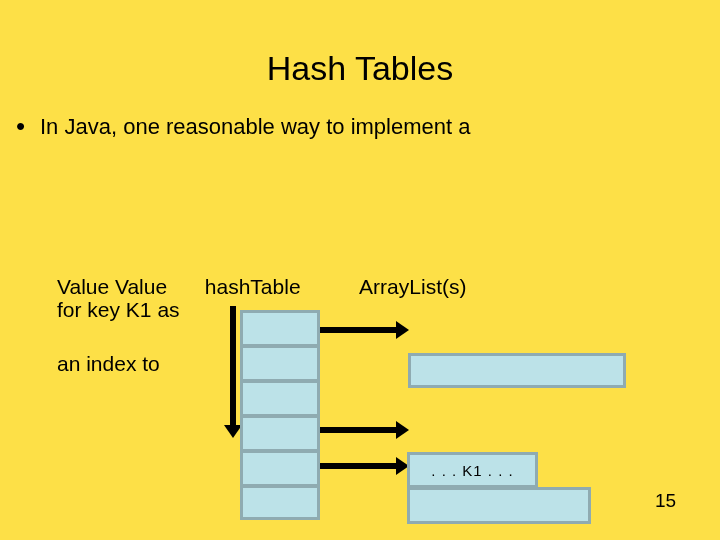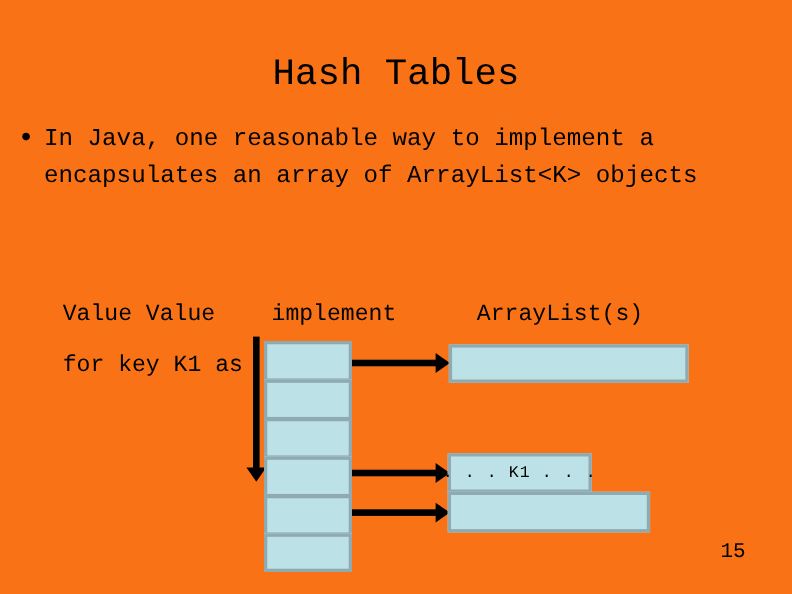--- a/index.html
+++ b/index.html
@@ -4,23 +4,23 @@
 <style>
   html, body {
     margin: 0;
     padding: 0;
     background: #ffffff;
   }
   #slide {
     position: relative;
     width: 720px;
     height: 540px;
-    background: #f97316;
+    background: #fde047;
     overflow: hidden;
-    font-family: Liberation Mono, monospace;
+    font-family: Liberation Sans, sans-serif;
     color: #000000;
   }
 
   
   .slide-title {
     position: absolute;
     left: 0;
     top: 48px;
     width: 720px;
     text-align: center;
@@ -79,21 +79,21 @@
   .col-headers .h-gap2 { display: inline-block; width: 48px; }
 
   
   .left-note {
     position: absolute;
     left: 57px;
     font-size: 21px;
     line-height: 26px;
     white-space: nowrap;
   }
-  .left-note.l1 { top: 320px; }
+  .left-note.l1 { top: 297px; }
   .left-note.l2 { top: 351px; }
   .left-note.l3 { top: 391px; }
 
   
   .cellbox {
     position: absolute;
     background: #bce2e8;
     border: 3px solid #8fabb1;
     box-sizing: border-box;
   }
@@ -107,20 +107,21 @@
 
   
   .al-box {
     position: absolute;
     background: #bce2e8;
     border: 3px solid #8fabb1;
     box-sizing: border-box;
     display: flex;
     align-items: center;
     justify-content: center;
+    margin-top: 40px;
   }
   .al-0 { left: 408px; top: 313px; width: 218px; height: 35px; }
   .al-1 { left: 407px; top: 412px; width: 131px; height: 36px; }
   .al-2 { left: 407px; top: 447px; width: 184px; height: 37px; }
   .al-label {
     font-size: 15px;
     letter-spacing: 1px;
     color: #000000;
     white-space: nowrap;
   }
@@ -177,34 +178,34 @@
 <body>
 
 <div id="slide">
 
   <div class="slide-title">Hash Tables</div>
 
   <div class="bullet-block">
     <div class="bullet-row">
       <span class="bullet-marker">•</span>
       <div class="bullet-line">In Java, one reasonable way to implement a</div>
-      <div class="bullet-line">encapsulates an array of ArrayList&lt;K&gt; objects</div>
     </div>
   </div>
 
 
   <div class="col-headers">
     <span>Value Value</span>
     <span class="h-gap1"></span>
-    <span>implement</span>
+    <span>hashTable</span>
     <span class="h-gap2"></span>
     <span>ArrayList(s)</span>
   </div>
 
   <div class="left-note l1">for key K1 as</div>
+  <div class="left-note l2">an index to</div>
 
   <div class="v-arrow"></div>
 
   <div class="cellbox ht-col ht-c0"></div>
   <div class="cellbox ht-col ht-c1"></div>
   <div class="cellbox ht-col ht-c2"></div>
   <div class="cellbox ht-col ht-c3"></div>
   <div class="cellbox ht-col ht-c4"></div>
   <div class="cellbox ht-col ht-c5"></div>
 

